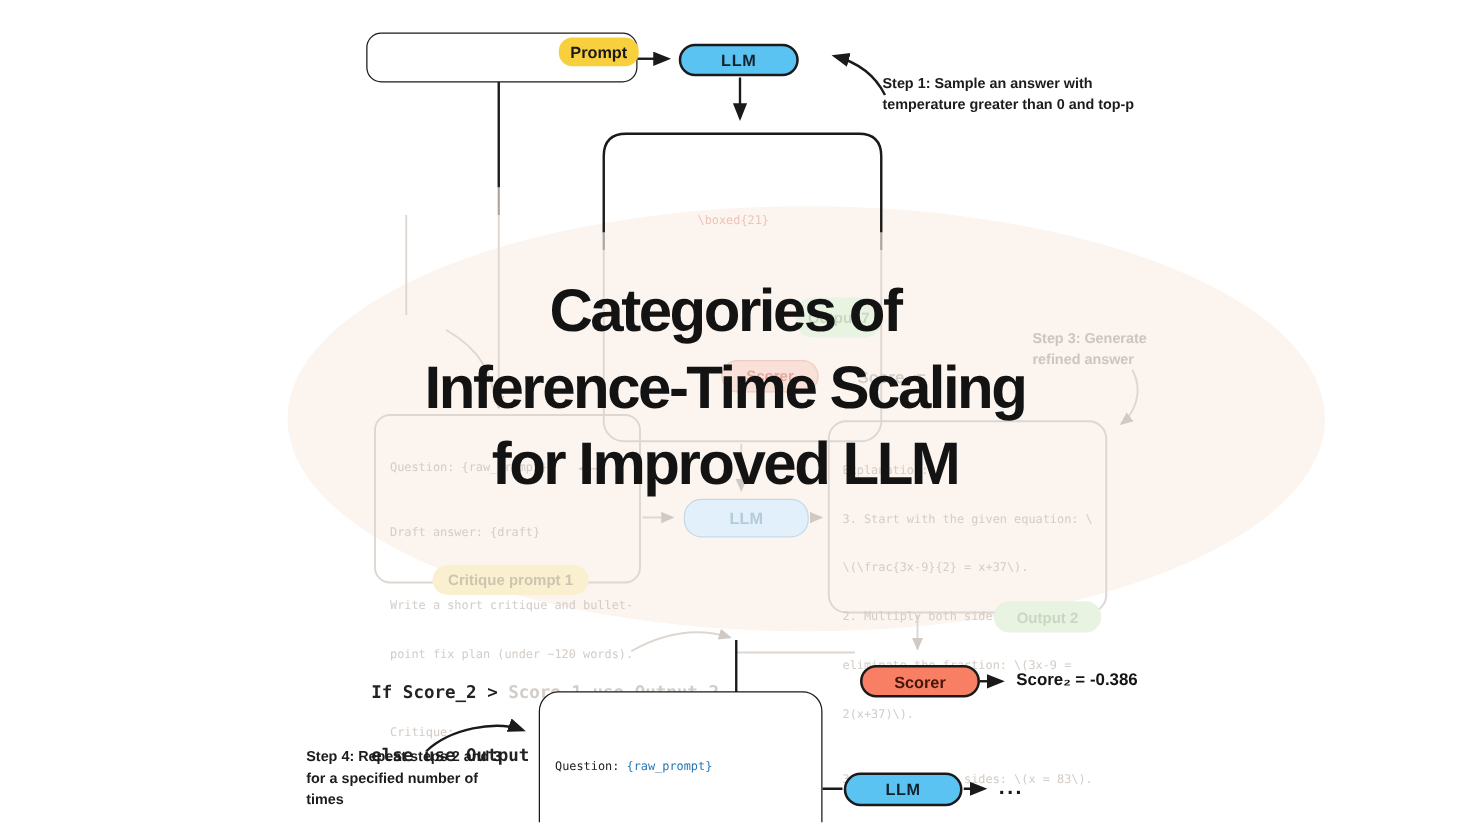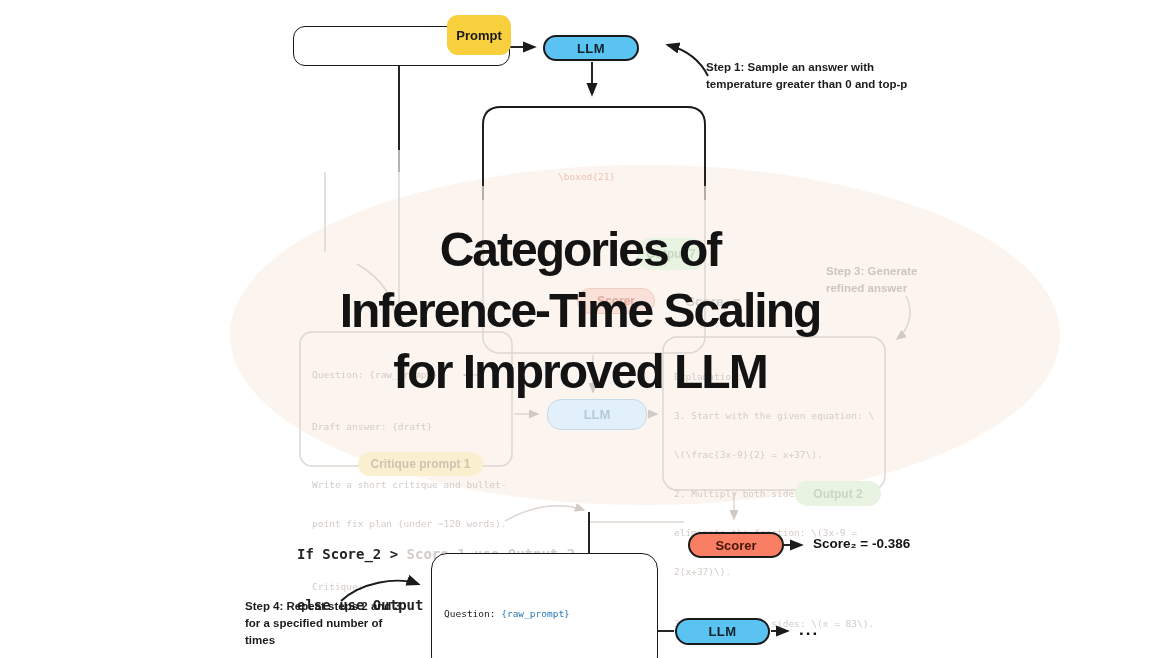--- a/index.html
+++ b/index.html
@@ -75,21 +75,21 @@
 
   <div class="abs mono mono-pink small-mono" style="left:558px;top:170px;">\boxed{21}</div>
 
   <div class="abs mono mono-faded small-mono" style="left:312px;top:342px;">
     <div>Question: {raw_prompt}</div>
     <div style="margin-top:13px;">Draft answer: {draft}</div>
     <div style="margin-top:19px;">Write a short critique and bullet-</div>
     <div>point fix plan (under ~120 words).</div>
     <div style="margin-top:24px;">Critique:</div>
   </div>
-  <div class="abs badge-soft-yellow" style="left:358px;top:452px;width:125px;height:24px;">Critique prompt 1</div>
+  <div class="abs badge-soft-yellow" style="left:346px;top:452px;width:125px;height:24px;">Critique prompt 1</div>
 
   <div class="abs pill llm-faded" style="left:547px;top:399px;width:100px;height:31px;">LLM</div>
 
   <div class="abs badge-soft-green" style="left:637px;top:238px;width:68px;height:32px;">Output 7</div>
 
   <div class="abs pill scorer-faded" style="left:577px;top:288px;width:78px;height:26px;">Scorer</div>
   <div class="abs score-label" style="left:686px;top:294px;color:#d6d0cb;">Score₁ =</div>
 
   <div class="abs mono mono-faded small-mono" style="left:674px;top:344px;">
     <div>Explanation:</div>
@@ -128,21 +128,21 @@
       <path d="M771,631 H787" marker-end="url(#ad)"></path>
     </g>
     <g stroke="#aca49e" stroke-width="1.7" fill="none">
       <path d="M399,150 V172"></path>
       <path d="M483,186 V200"></path>
       <path d="M705,186 V200"></path>
     </g>
   </svg>
 
   <div class="abs prompt-box" style="left:293px;top:26px;width:217px;height:40px;"></div>
-  <div class="abs badge-yellow" style="left:447px;top:15px;width:64px;height:40px;">Prompt</div>
+  <div class="abs badge-yellow" style="left:447px;top:30px;width:64px;height:23px;">Prompt</div>
 
   <div class="abs pill llm" style="left:543px;top:35px;width:96px;height:26px;">LLM</div>
 
   <div class="abs step-text" style="left:706px;top:59px;">
     <div>Step 1: Sample an answer with</div>
     <div>temperature greater than 0 and top-p</div>
   </div>
 
   <div class="abs mono" style="left:297px;top:512px;font-size:14px;line-height:17px;font-weight:bold;white-space:pre;">
     <div><span class="mono-dark">If Score_2 &gt; </span><span class="mono-faded">Score_1 use Output 2</span></div>

